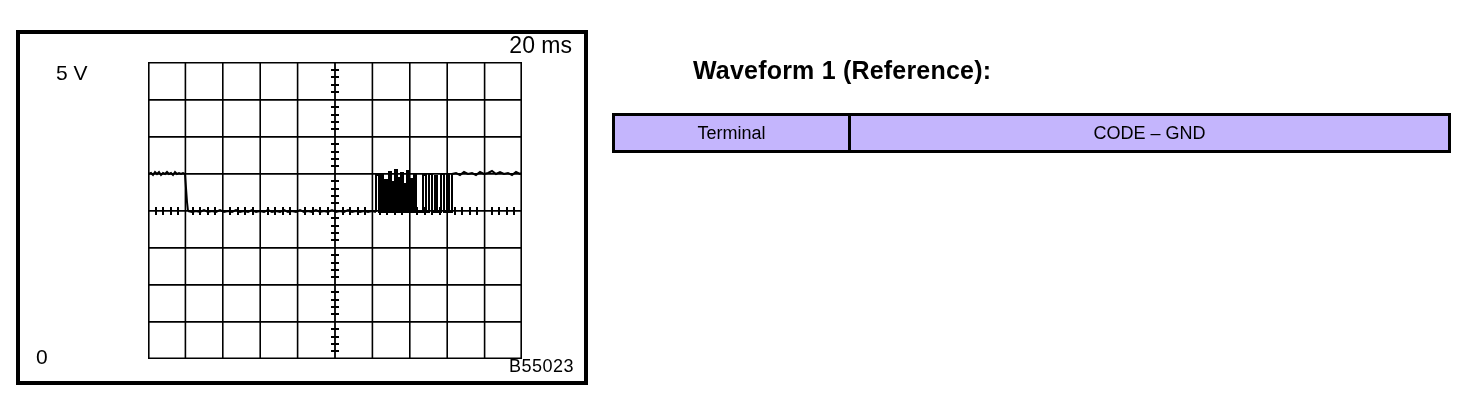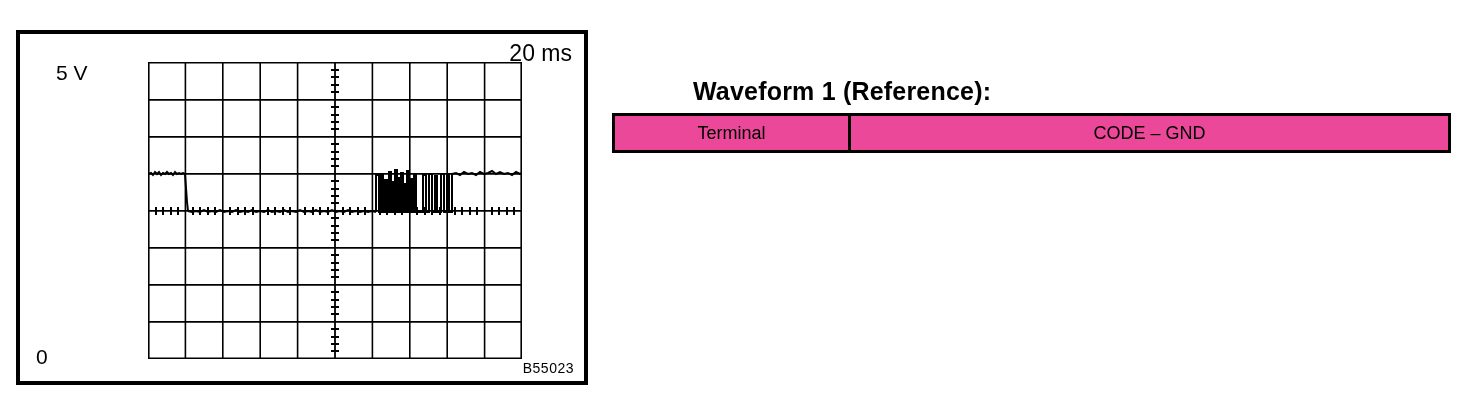--- a/index.html
+++ b/index.html
@@ -31,24 +31,24 @@
   .scope-label {
     position: absolute;
     font-family: "Liberation Sans", sans-serif;
     font-size: 21px;
     line-height: 1;
     color: #000;
     white-space: nowrap;
   }
   #label-volts  { left: 36px;  top: 28px; }
   #label-zero   { left: 16px;  top: 312px; }
-  #label-time   { right: 12px; top: 0px; font-size: 23px; margin-top: 8px; }
+  #label-time   { right: 12px; top: 0px; font-size: 23px; }
   #label-code   {
     right: 10px; bottom: 6px;
-    font-size: 14px;
+    font-size: 18px;
     font-family: "Liberation Sans", sans-serif;
     letter-spacing: 0.5px;
     margin-left: 16px;
   }
 
   
   #graticule-wrap {
     position: absolute;
     left: 128px;
     top: 28px;
@@ -58,35 +58,35 @@
   #graticule {
     display: block;
     width: 374px;
     height: 297px;
   }
 
   
   #waveform-title {
     position: absolute;
     left: 693px;
-    top: 77px;
+    top: 56px;
     font-size: 25px;
     font-weight: bold;
     letter-spacing: 0.2px;
     white-space: nowrap;
   }
 
   #spec-table {
     position: absolute;
     left: 612px;
     top: 113px;
     width: 836px;
     border-collapse: collapse;
     table-layout: fixed;
-    background: #ec4899;
+    background: #c4b5fd;
   }
   #spec-table col.c-label { width: 236px; }
   #spec-table col.c-value { width: 600px; }
   #spec-table td {
     border: 3px solid #000;
     height: 32px;
     text-align: center;
     vertical-align: middle;
     font-size: 18px;
     font-family: "Liberation Sans", sans-serif;

